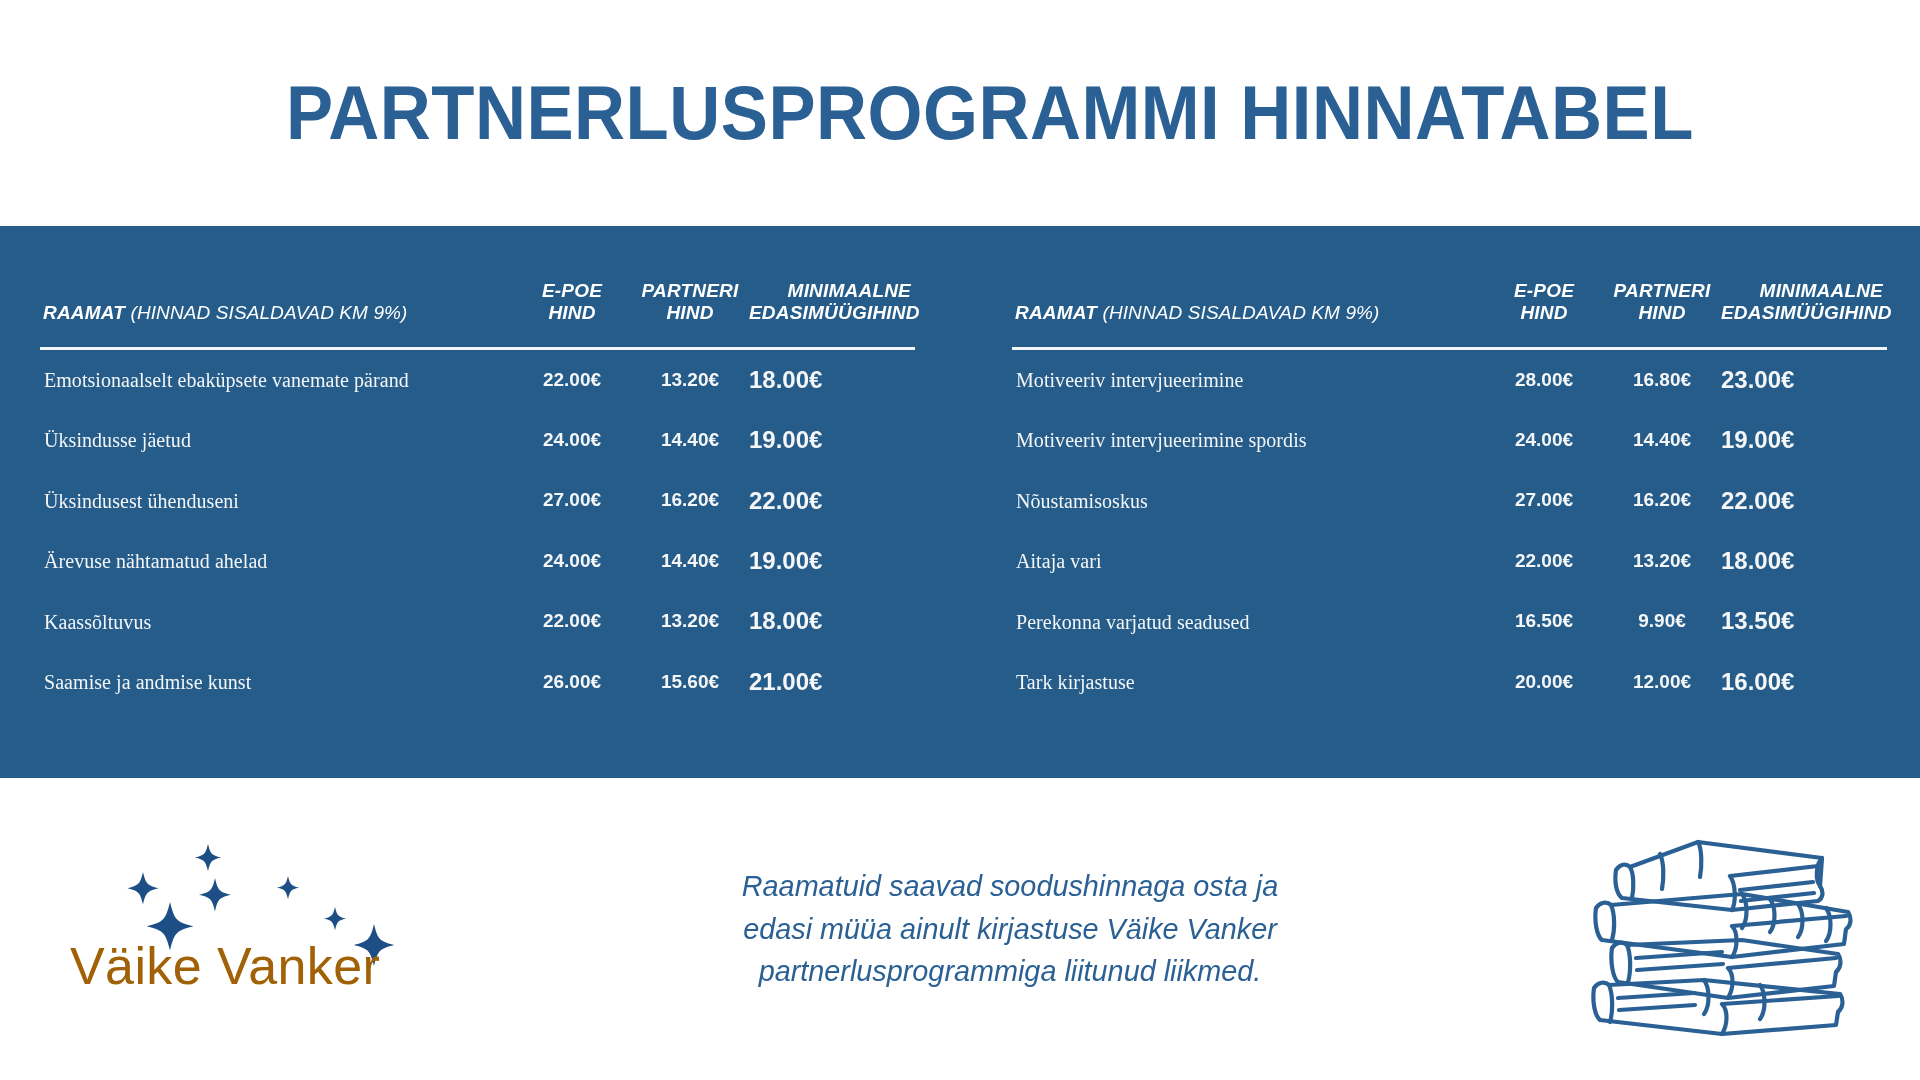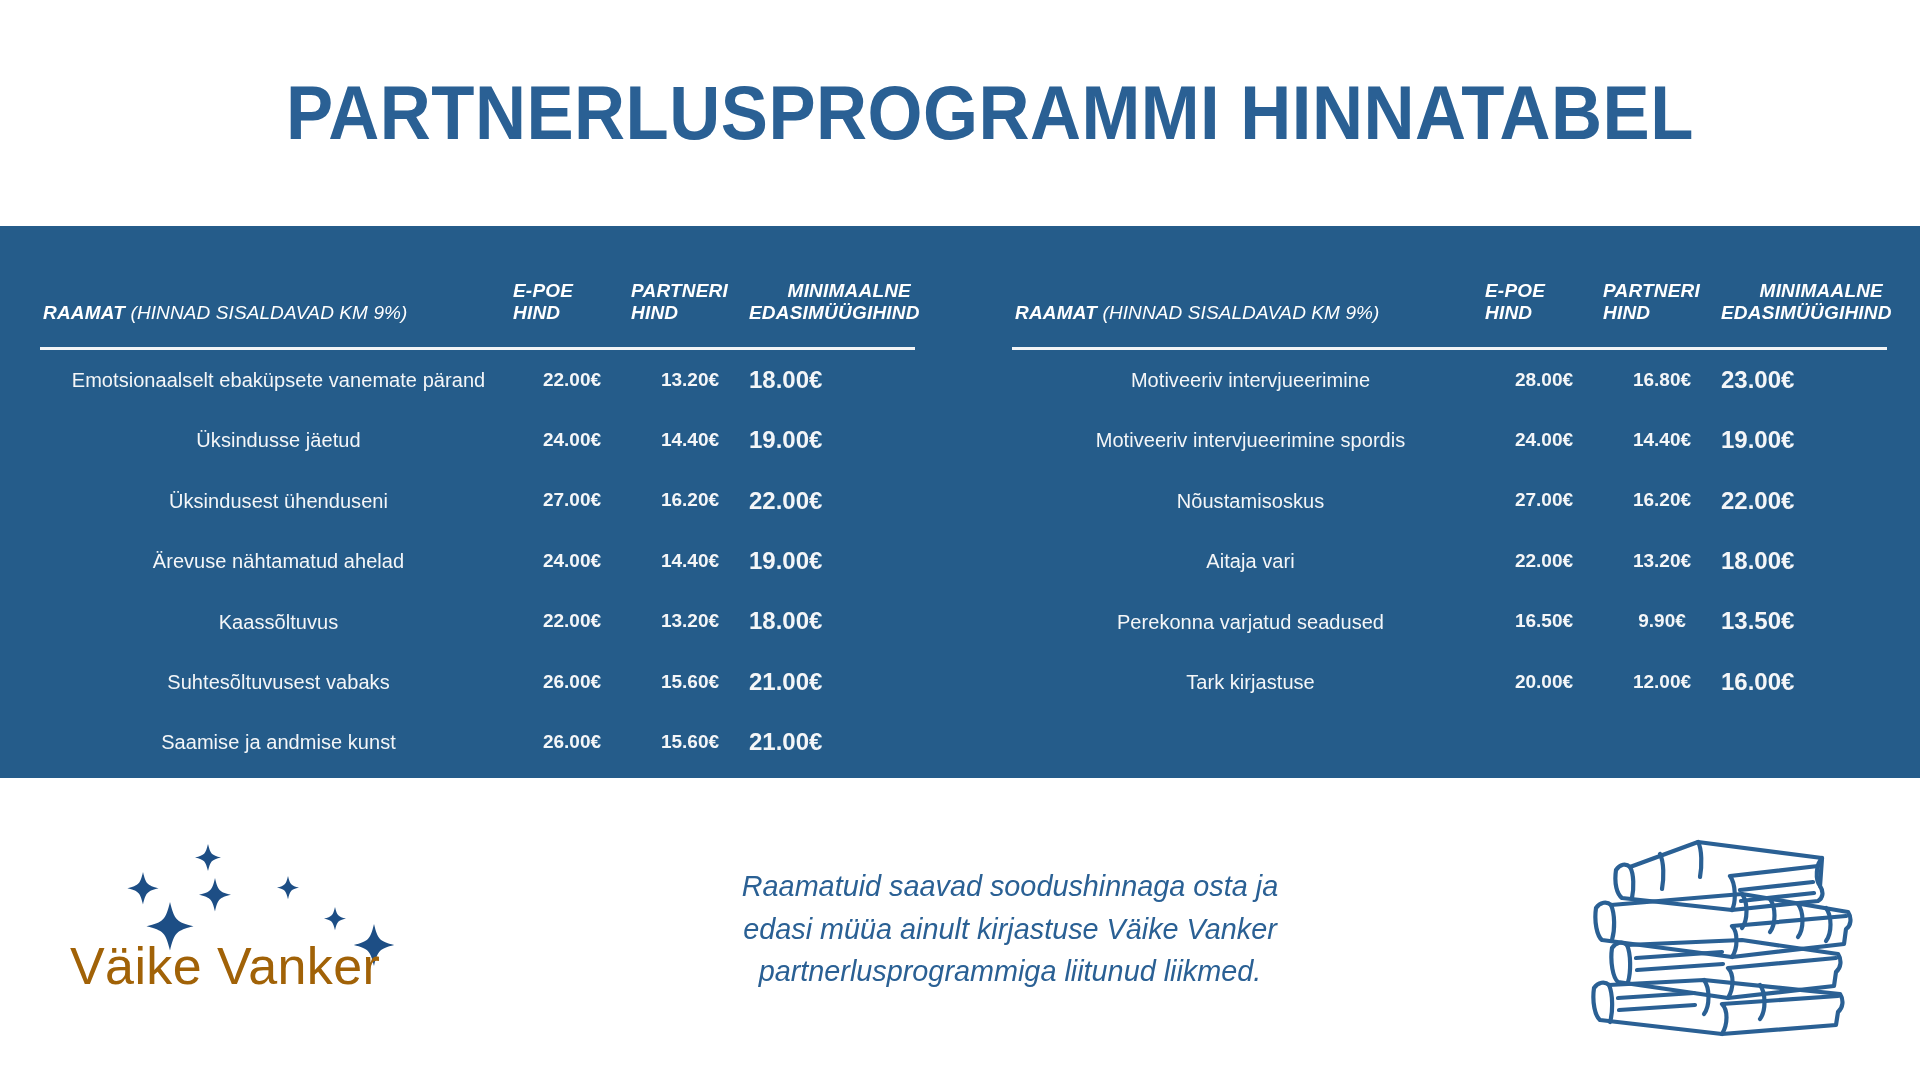--- a/index.html
+++ b/index.html
@@ -100,21 +100,21 @@
     font-size: 19px;
     white-space: nowrap;
   }
   thead th.col-book .hdr-sub {
     font-weight: normal;
     font-style: italic;
     letter-spacing: 0.1px;
   }
   thead th.col-eshop,
   thead th.col-partner {
-    text-align: left;
+    text-align: center;
   }
   thead th.col-min {
     text-align: right;
     padding-right: 4px;
   }
   thead th .hdr-line {
     display: block;
   }
 
   thead tr.rule-row th {
@@ -129,25 +129,26 @@
   }
 
   tbody td {
     color: #f4f6f8;
     font-size: 20px;
     padding: 17px 0 17px 0;
     vertical-align: middle;
     line-height: 1.1;
   }
   tbody td.book {
-    text-align: center;
+    text-align: left;
     padding-left: 4px;
     font-weight: normal;
     letter-spacing: 0.05px;
     white-space: nowrap;
+    font-family: Liberation Serif, serif;
   }
   tbody td.price {
     text-align: center;
     font-weight: bold;
     font-size: 19px;
   }
   tbody td.price-min {
     text-align: left;
     font-weight: bold;
     font-size: 24px;
@@ -275,26 +276,20 @@
                 <td class="book">Ärevuse nähtamatud ahelad</td>
                 <td class="price">24.00€</td>
                 <td class="price">14.40€</td>
                 <td class="price-min">19.00€</td>
               </tr>
               <tr>
                 <td class="book">Kaassõltuvus</td>
                 <td class="price">22.00€</td>
                 <td class="price">13.20€</td>
                 <td class="price-min">18.00€</td>
-              </tr>
-              <tr>
-                <td class="book">Suhtesõltuvusest vabaks</td>
-                <td class="price">26.00€</td>
-                <td class="price">15.60€</td>
-                <td class="price-min">21.00€</td>
               </tr>
               <tr>
                 <td class="book">Saamise ja andmise kunst</td>
                 <td class="price">26.00€</td>
                 <td class="price">15.60€</td>
                 <td class="price-min">21.00€</td>
               </tr>
             </tbody>
         </table>
       </div>

